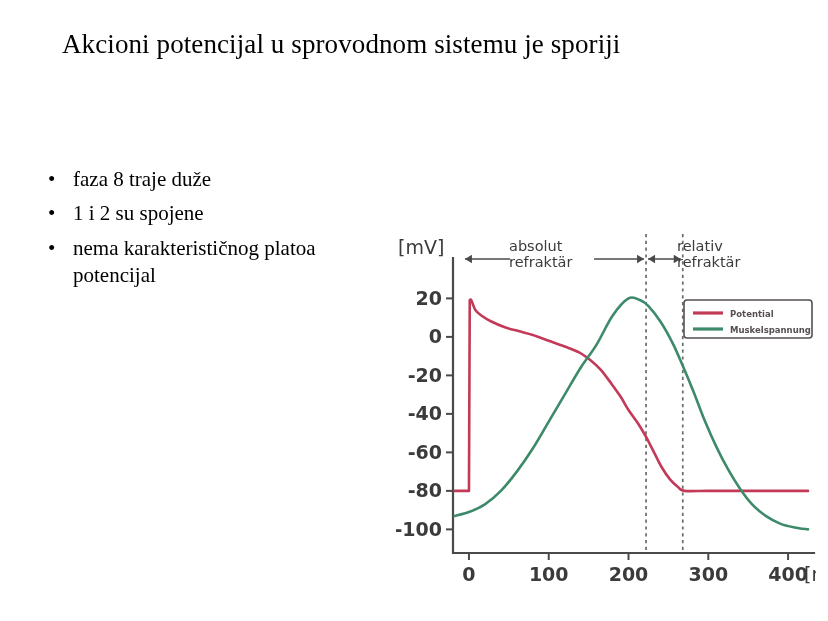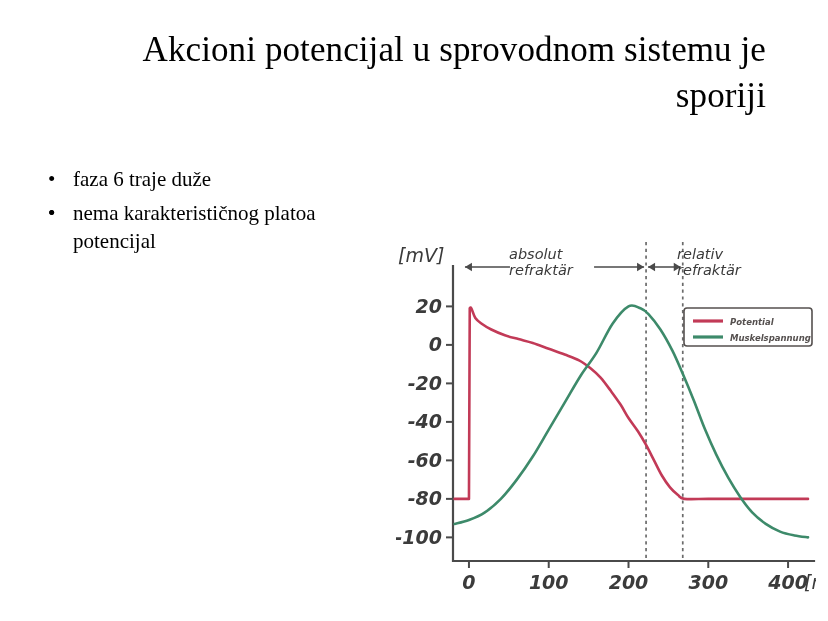--- a/index.html
+++ b/index.html
@@ -15,22 +15,22 @@
     font-family: "Liberation Serif", "DejaVu Serif", serif;
     color: #000000;
   }
 
   
   #slide-title {
     position: absolute;
     left: 62px;
     top: 27px;
     width: 704px;
-    text-align: right;
-    font-size: 35px;
+    text-align: left;
+    font-size: 27px;
     line-height: 1.30;
     font-weight: 400;
     color: #000000;
     letter-spacing: 0.1px;
   }
 
   
   #bullet-list {
     position: absolute;
     left: 40px;
@@ -53,24 +53,23 @@
     left: 8px;
     top: 0;
     font-size: 21px;
     line-height: 1.30;
   }
 
   
   #figure {
     position: absolute;
     left: 396px;
-    top: 236px;
+    top: 228px;
     width: 420px;
     height: 356px;
-    font-style: italic;
   }
   #figure svg {
     display: block;
   }
 
   .axis-line {
     stroke: #4a4a4a;
     stroke-width: 2.2;
     fill: none;
     stroke-linecap: square;
@@ -131,24 +130,25 @@
   }
 </style>
 </head>
 <body>
 
 <div id="slide-title">Akcioni potencijal u sprovodnom sistemu je sporiji</div>
 
 <ul id="bullet-list">
   <li>
     <span class="bullet-dot">•</span>
-    <span>faza 6 traje duže</span>
+    <span>faza 8 traje duže</span>
   </li>
   <li>
     <span class="bullet-dot">•</span>
+    <span>1 i 2 su spojene</span>
   </li>
   <li>
     <span class="bullet-dot">•</span>
     <span>nema karakterističnog platoa potencijal</span>
   </li>
 </ul>
 
 <div id="figure">
   <svg id="chart-svg" width="420" height="356" viewBox="0 0 420 356">
 

